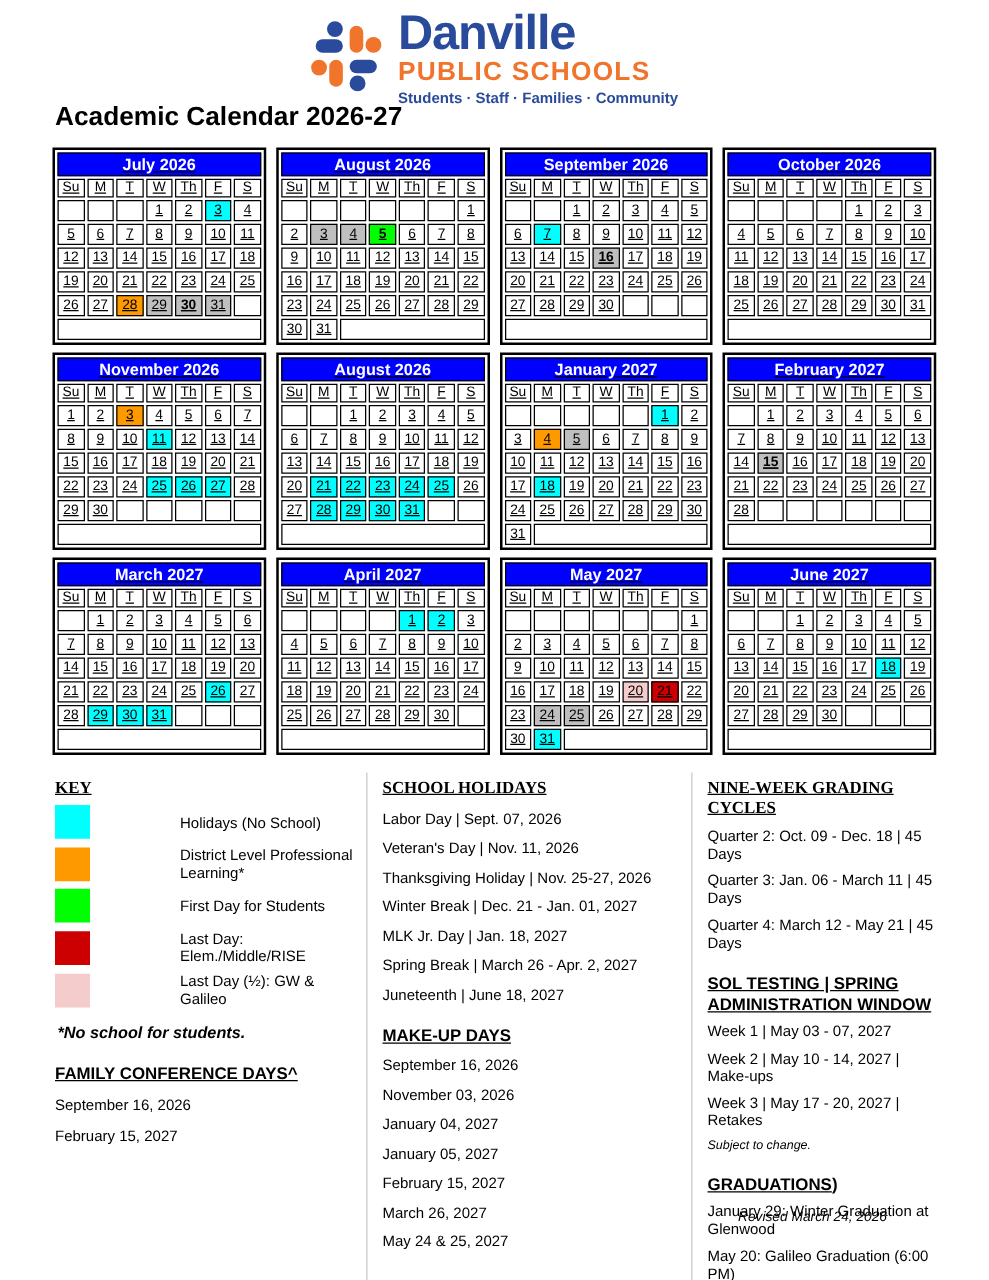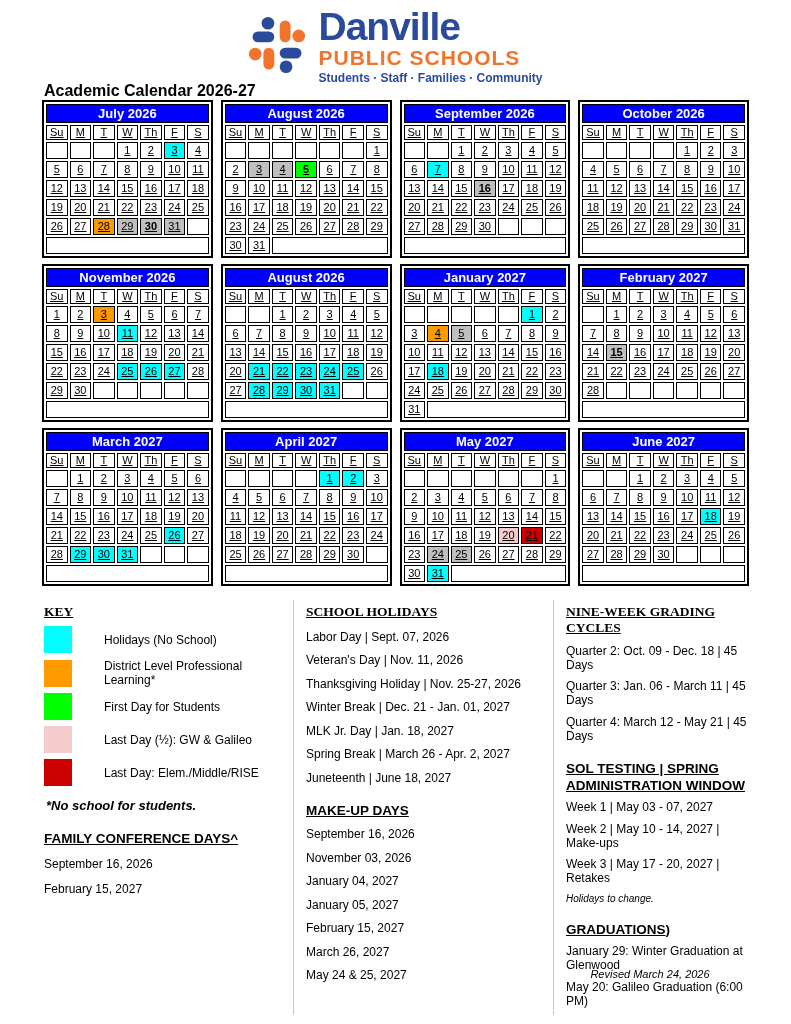--- a/index.html
+++ b/index.html
@@ -7,41 +7,41 @@
   body {
     width:791px; height:1024px; background:#fff; color:#000;
     font-family:"Liberation Sans", sans-serif; overflow:hidden; position:relative;
   }
   .logo-row { display:flex; justify-content:center; align-items:center; gap:12px; padding-top:8px; height:82px; }
   .logo-icon { width:58px; height:62px; }
   .logo-text { display:flex; flex-direction:column; line-height:1; }
   .logo-title { font-size:39px; font-weight:bold; color:var(--logo-blue); letter-spacing:-1px; }
   .logo-subtitle { font-size:21px; font-weight:bold; color:var(--logo-orange); letter-spacing:1px; margin-top:1px; }
   .logo-tagline { font-size:12px; font-weight:bold; color:var(--logo-blue); margin-top:4px; }
-  .page-title { font-size:16px; font-weight:bold; margin:0 0 0 44px; }
+  .page-title { font-size:21px; font-weight:bold; margin:0 0 12px 44px; }
   .months-grid { display:grid; grid-template-columns:repeat(4,1fr); column-gap:8px; row-gap:6px; margin:0 42px; }
   .month { border:2px solid #000; padding:2px; display:flex; flex-direction:column; gap:2px; background:#fff;text-decoration:underline; }
   .month-header { border:1px solid #000; background:var(--header-blue); color:#fff; font-size:13px; font-weight:bold; text-align:center; height:19px; line-height:17px; }
   .dow-row,.week-row { display:grid; grid-template-columns:repeat(7,1fr); gap:2px; }
   .cell { border:1px solid #000; text-align:center; font-size:11px; background:#fff; }
   .dow-row .cell { height:15px; line-height:13px; }
   .week-row .cell { height:17px; line-height:15px; }
   .emph-b { font-weight:bold; }
   .emph-bu { font-weight:bold; text-decoration:underline; }
   .bottom { display:grid; grid-template-columns:250px 248px 1fr; column-gap:12px; margin:14px 42px 0 44px; }
   .col-left,.col-mid { border-right:1px solid #c9c9c9; padding-right:8px; }
   .h { font-size:13.5px; font-weight:bold; text-decoration:underline; margin:18px 0 6px; }
   .h.first { margin-top:4px;font-family:Liberation Serif, serif; }
   .h.tight-bottom { margin-bottom:2px; }
   .h.tight-top { margin-top:2px; }
   .line { font-size:12px; margin:11px 0; }
   .col-mid .line { margin:9.5px 0; }
   .col-right .line { margin:7.5px 0; }
   .italic { font-style:italic; }
-  .key-item { display:flex; align-items:center; margin:6px 0; }
+  .key-item { display:flex; align-items:center; margin:6px 0;gap:40px; }
   .key-swatch { width:28px; height:27px; margin-right:32px; flex:none; }
   .key-label { font-size:12px; }
   .key-footnote { font-size:13px; font-weight:bold; font-style:italic; margin:12px 0 0 2px; }
   .small-note { font-size:10px; font-style:italic; margin:2px 0 0; }
   .revised { position:absolute; bottom:44px; left:570px; width:160px; text-align:center; font-size:11px; font-style:italic; }
 </style>
 </head>
 <body>
 
 <header class="logo-row">
@@ -811,26 +811,26 @@
           </div>
           <div class="key-item">
             <div class="key-swatch" style="background: rgb(255, 153, 0);"></div>
             <div class="key-label">District Level Professional Learning*</div>
           </div>
           <div class="key-item">
             <div class="key-swatch" style="background: rgb(0, 255, 0);"></div>
             <div class="key-label">First Day for Students</div>
           </div>
           <div class="key-item">
+            <div class="key-swatch" style="background: rgb(204, 0, 0);"></div>
+            <div class="key-label">Last Day: Elem./Middle/RISE</div>
+          </div>
+          <div class="key-item">
             <div class="key-swatch" style="background: rgb(244, 204, 204);"></div>
             <div class="key-label">Last Day (½): GW &amp; Galileo</div>
-          </div>
-          <div class="key-item">
-            <div class="key-swatch" style="background: rgb(204, 0, 0);"></div>
-            <div class="key-label">Last Day: Elem./Middle/RISE</div>
           </div>
         </div>
       <div class="key-footnote">*No school for students.</div>
     </div>
     <div>
       <div class="h">FAMILY CONFERENCE DAYS^</div>
       <div class="line">September 16, 2026</div>
       <div class="line">February 15, 2027</div>
 
     </div>
@@ -873,21 +873,21 @@
         </div>
     </div>
     <div>
       <div class="h tight-bottom">SOL TESTING | SPRING</div>
       <div class="h tight-top">ADMINISTRATION WINDOW</div>
       <div id="sol-testing-list">
           <div class="line">Week 1 | May 03 - 07, 2027</div>
           <div class="line">Week 2 | May 10 - 14, 2027 | Make-ups</div>
           <div class="line">Week 3 | May 17 - 20, 2027 | Retakes</div>
         </div>
-      <div class="small-note">Holidays to change.</div>
+      <div class="small-note">Subject to change.</div>
     </div>
     <div>
       <div class="h"><span>GRADUATIONS</span><span style="text-decoration:none; display:inline-block;">)</span></div>
       <div id="graduations-list">
           <div class="line">January 29: Winter Graduation at Glenwood</div>
           <div class="line">May 20: Galileo Graduation (6:00 PM)</div>
         </div>
 
     </div>
   </div>

